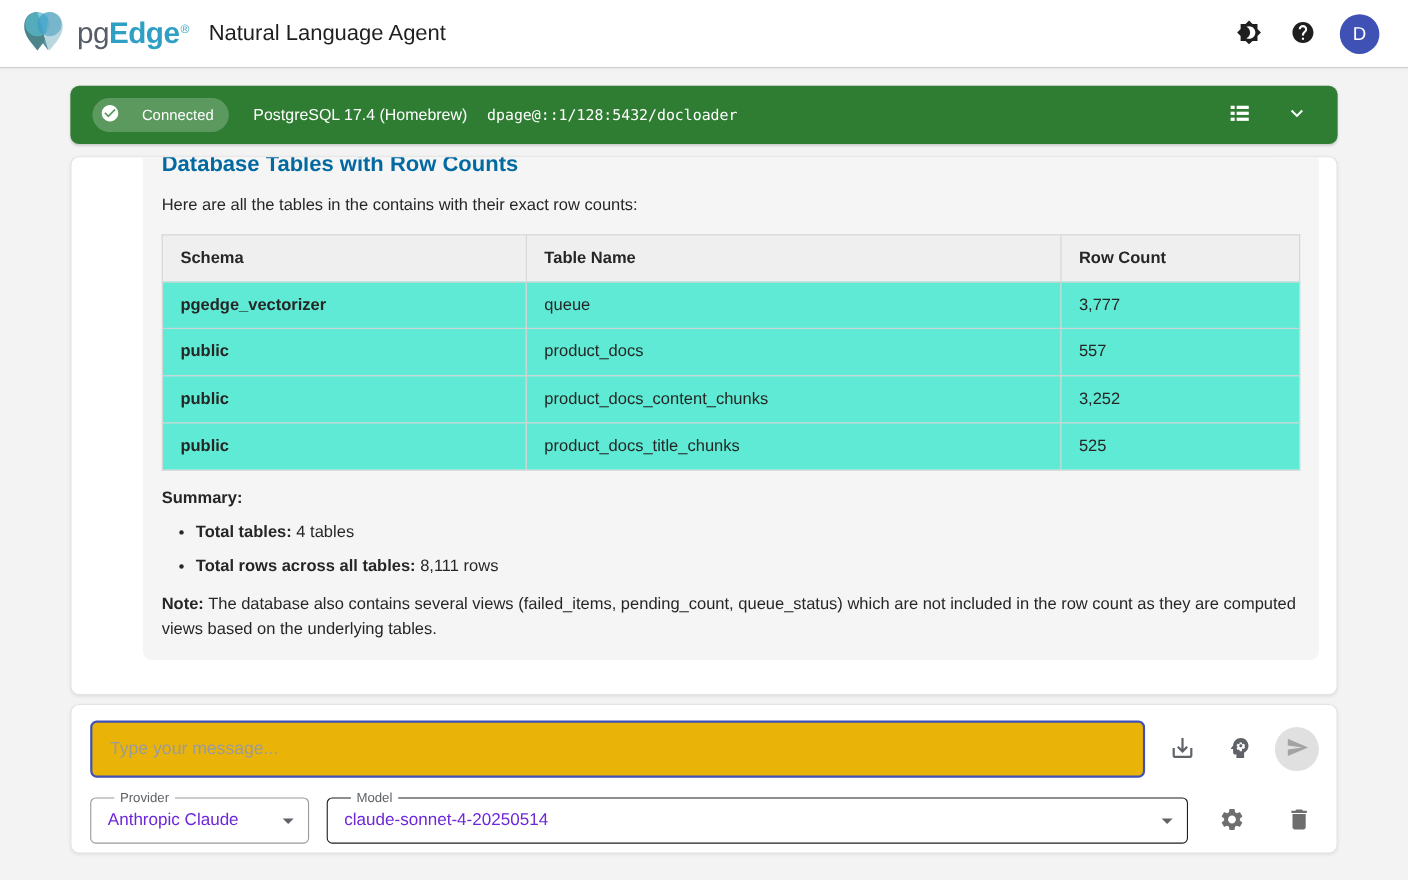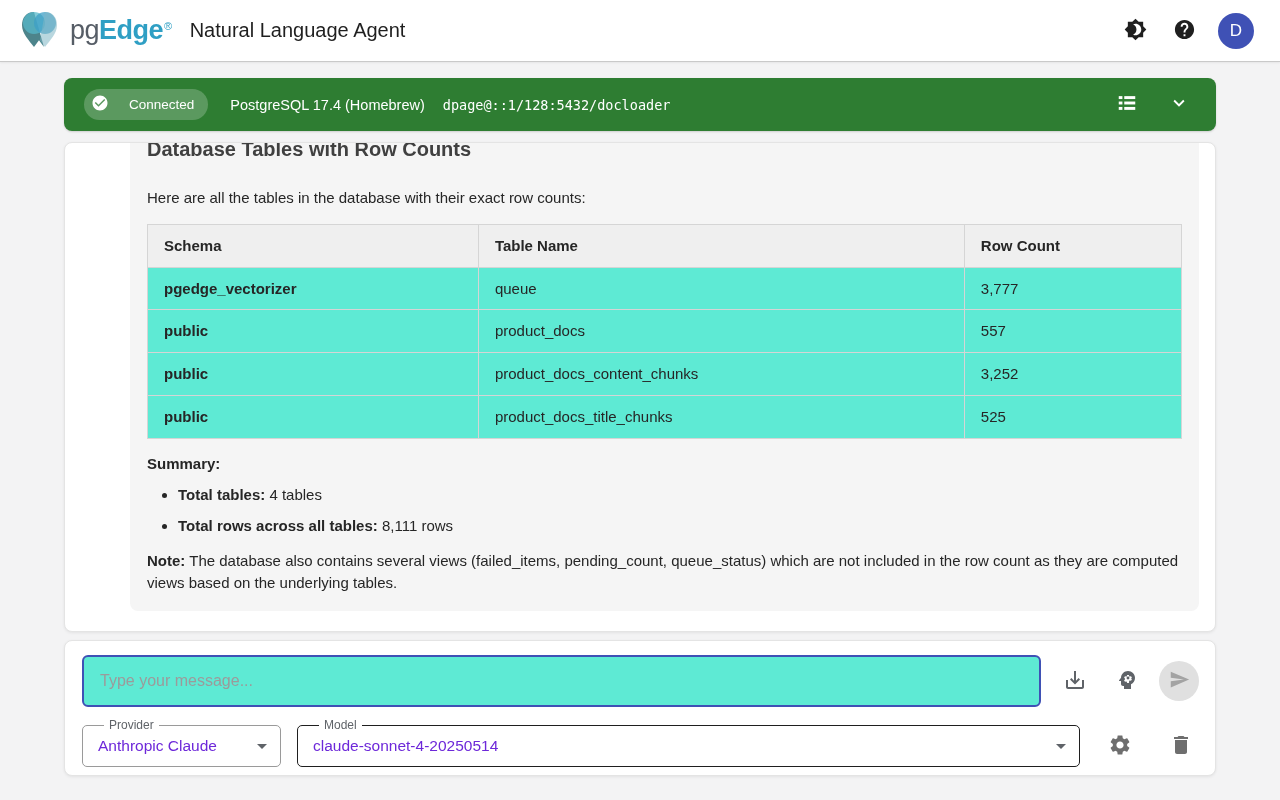--- a/index.html
+++ b/index.html
@@ -48,21 +48,21 @@
   
   .chat-card {
     margin:11px 64px 0 64px; height:490px; background:#ffffff; border-radius:8px;
     border:1px solid #e4e4e4; box-shadow:0 1px 3px rgba(0,0,0,0.07);
     overflow:hidden; padding:0 16px 0 65px;
   }
   .bubble {
     margin-top:-24px; background:#f5f5f5; border-radius:8px; padding:16px 17px 18px 17px;
     font-size:15px; line-height:1.45; color:#262626;
   }
-  .bubble h3 { font-size:20px; font-weight:700; margin-bottom:23px; color:#404040; }
+  .bubble h3 { font-size:20px; font-weight:700; margin-bottom:12px; color:#0369a1; }
   .bubble .intro { margin-bottom:15px; }
   table.data {
     border-collapse:collapse; width:100%; table-layout:fixed; margin-bottom:14px;
   }
   table.data th, table.data td {
     border:1px solid #d5d5d5; padding:10px 16px; text-align:left; font-size:15px;
     height:41px;
   }
   table.data th { font-weight:700; background:#efefef; }
   table.data td { background:#5eead4; }
@@ -78,21 +78,21 @@
   
   .composer-card {
     margin:8px 64px 0 64px; height:136px; background:#ffffff; border-radius:8px;
     border:1px solid #e4e4e4; box-shadow:0 1px 3px rgba(0,0,0,0.07);
     padding:14px 16px 14px 17px;
   }
   .row1 { display:flex; align-items:center; }
   .msg-input {
     flex:1; height:52px; border:2px solid #3f51b5; border-radius:6px;
     padding:0 16px; font-size:16px; font-family:"Liberation Sans", sans-serif;
-    color:#212121; outline:none; background:#5eead4;
+    color:#212121; outline:none; background:#eab308;
   }
   .msg-input::placeholder { color:#9b9b9b; }
   .row1 .iconbtn { margin-left:16px; }
   .row1 .iconbtn svg { width:24px; height:24px; fill:#5f6368; }
   .send-btn {
     width:40px; height:40px; border-radius:50%; background:#e0e0e0; border:none;
     display:flex; align-items:center; justify-content:center; margin-left:14px; cursor:default;
   }
   .send-btn svg { width:21px; height:21px; fill:#a3a3a3; }
 
@@ -181,21 +181,21 @@
       <svg viewBox="0 0 24 24" width="22" height="22" fill="#ffffff">
           <path d="M7.41 8.59L12 13.17l4.59-4.58L18 10l-6 6-6-6 1.41-1.41z"></path>
         </svg>
     </span>
   </button>
 </div>
 
 <section class="chat-card">
   <div class="bubble">
     <h3>Database Tables with Row Counts</h3>
-    <p class="intro">Here are all the tables in the database with their exact row counts:</p>
+    <p class="intro">Here are all the tables in the contains with their exact row counts:</p>
 
     <table class="data">
       <colgroup>
           <col class="col-schema">
           <col class="col-table">
           <col class="col-count">
         </colgroup>
       <thead>
         <tr>
           <th>Schema</th>

